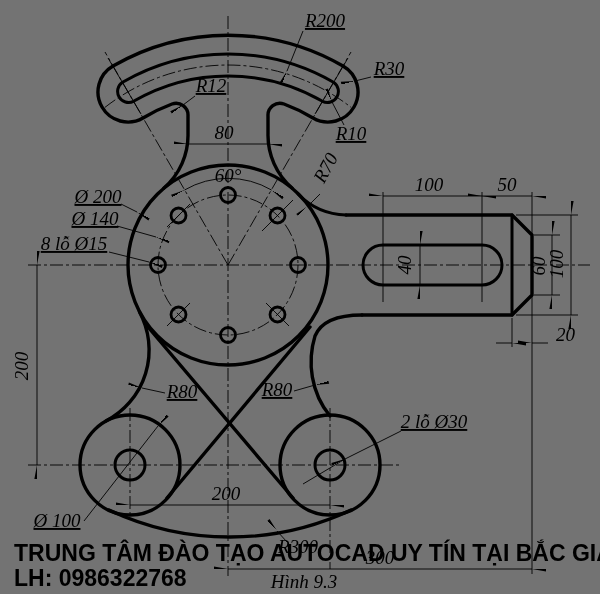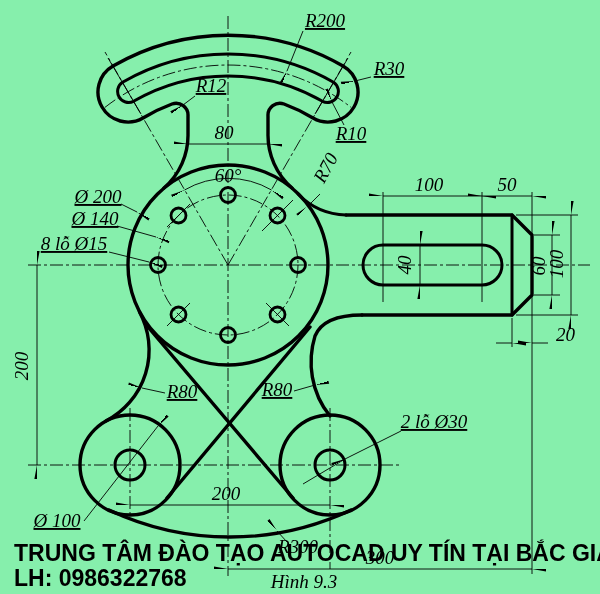--- a/index.html
+++ b/index.html
@@ -1,16 +1,16 @@
 <!DOCTYPE html>
 <html><head>
 <meta charset="utf-8">
 <style>
   html,body{margin:0;padding:0;background:#ffffff;}
-  .page{position:relative;width:600px;height:594px;background:#86efac;overflow:hidden;
+  .page{position:relative;width:600px;height:594px;background:#737373;overflow:hidden;
         font-family:"Liberation Serif", serif;}
   svg{display:block;}
   text{fill:#000000;}
   .dim{font-family:"Liberation Serif", serif;font-style:italic;font-size:19px;}
   .u{text-decoration:underline;}
   .caption{font-family:"Liberation Serif", serif;font-style:italic;font-size:19px;}
   .banner{font-family:"Liberation Sans", sans-serif;font-weight:bold;font-size:23px;}
   .banner2{font-family:"Liberation Sans", sans-serif;font-weight:bold;font-size:23px;}
 </style>
 </head>

